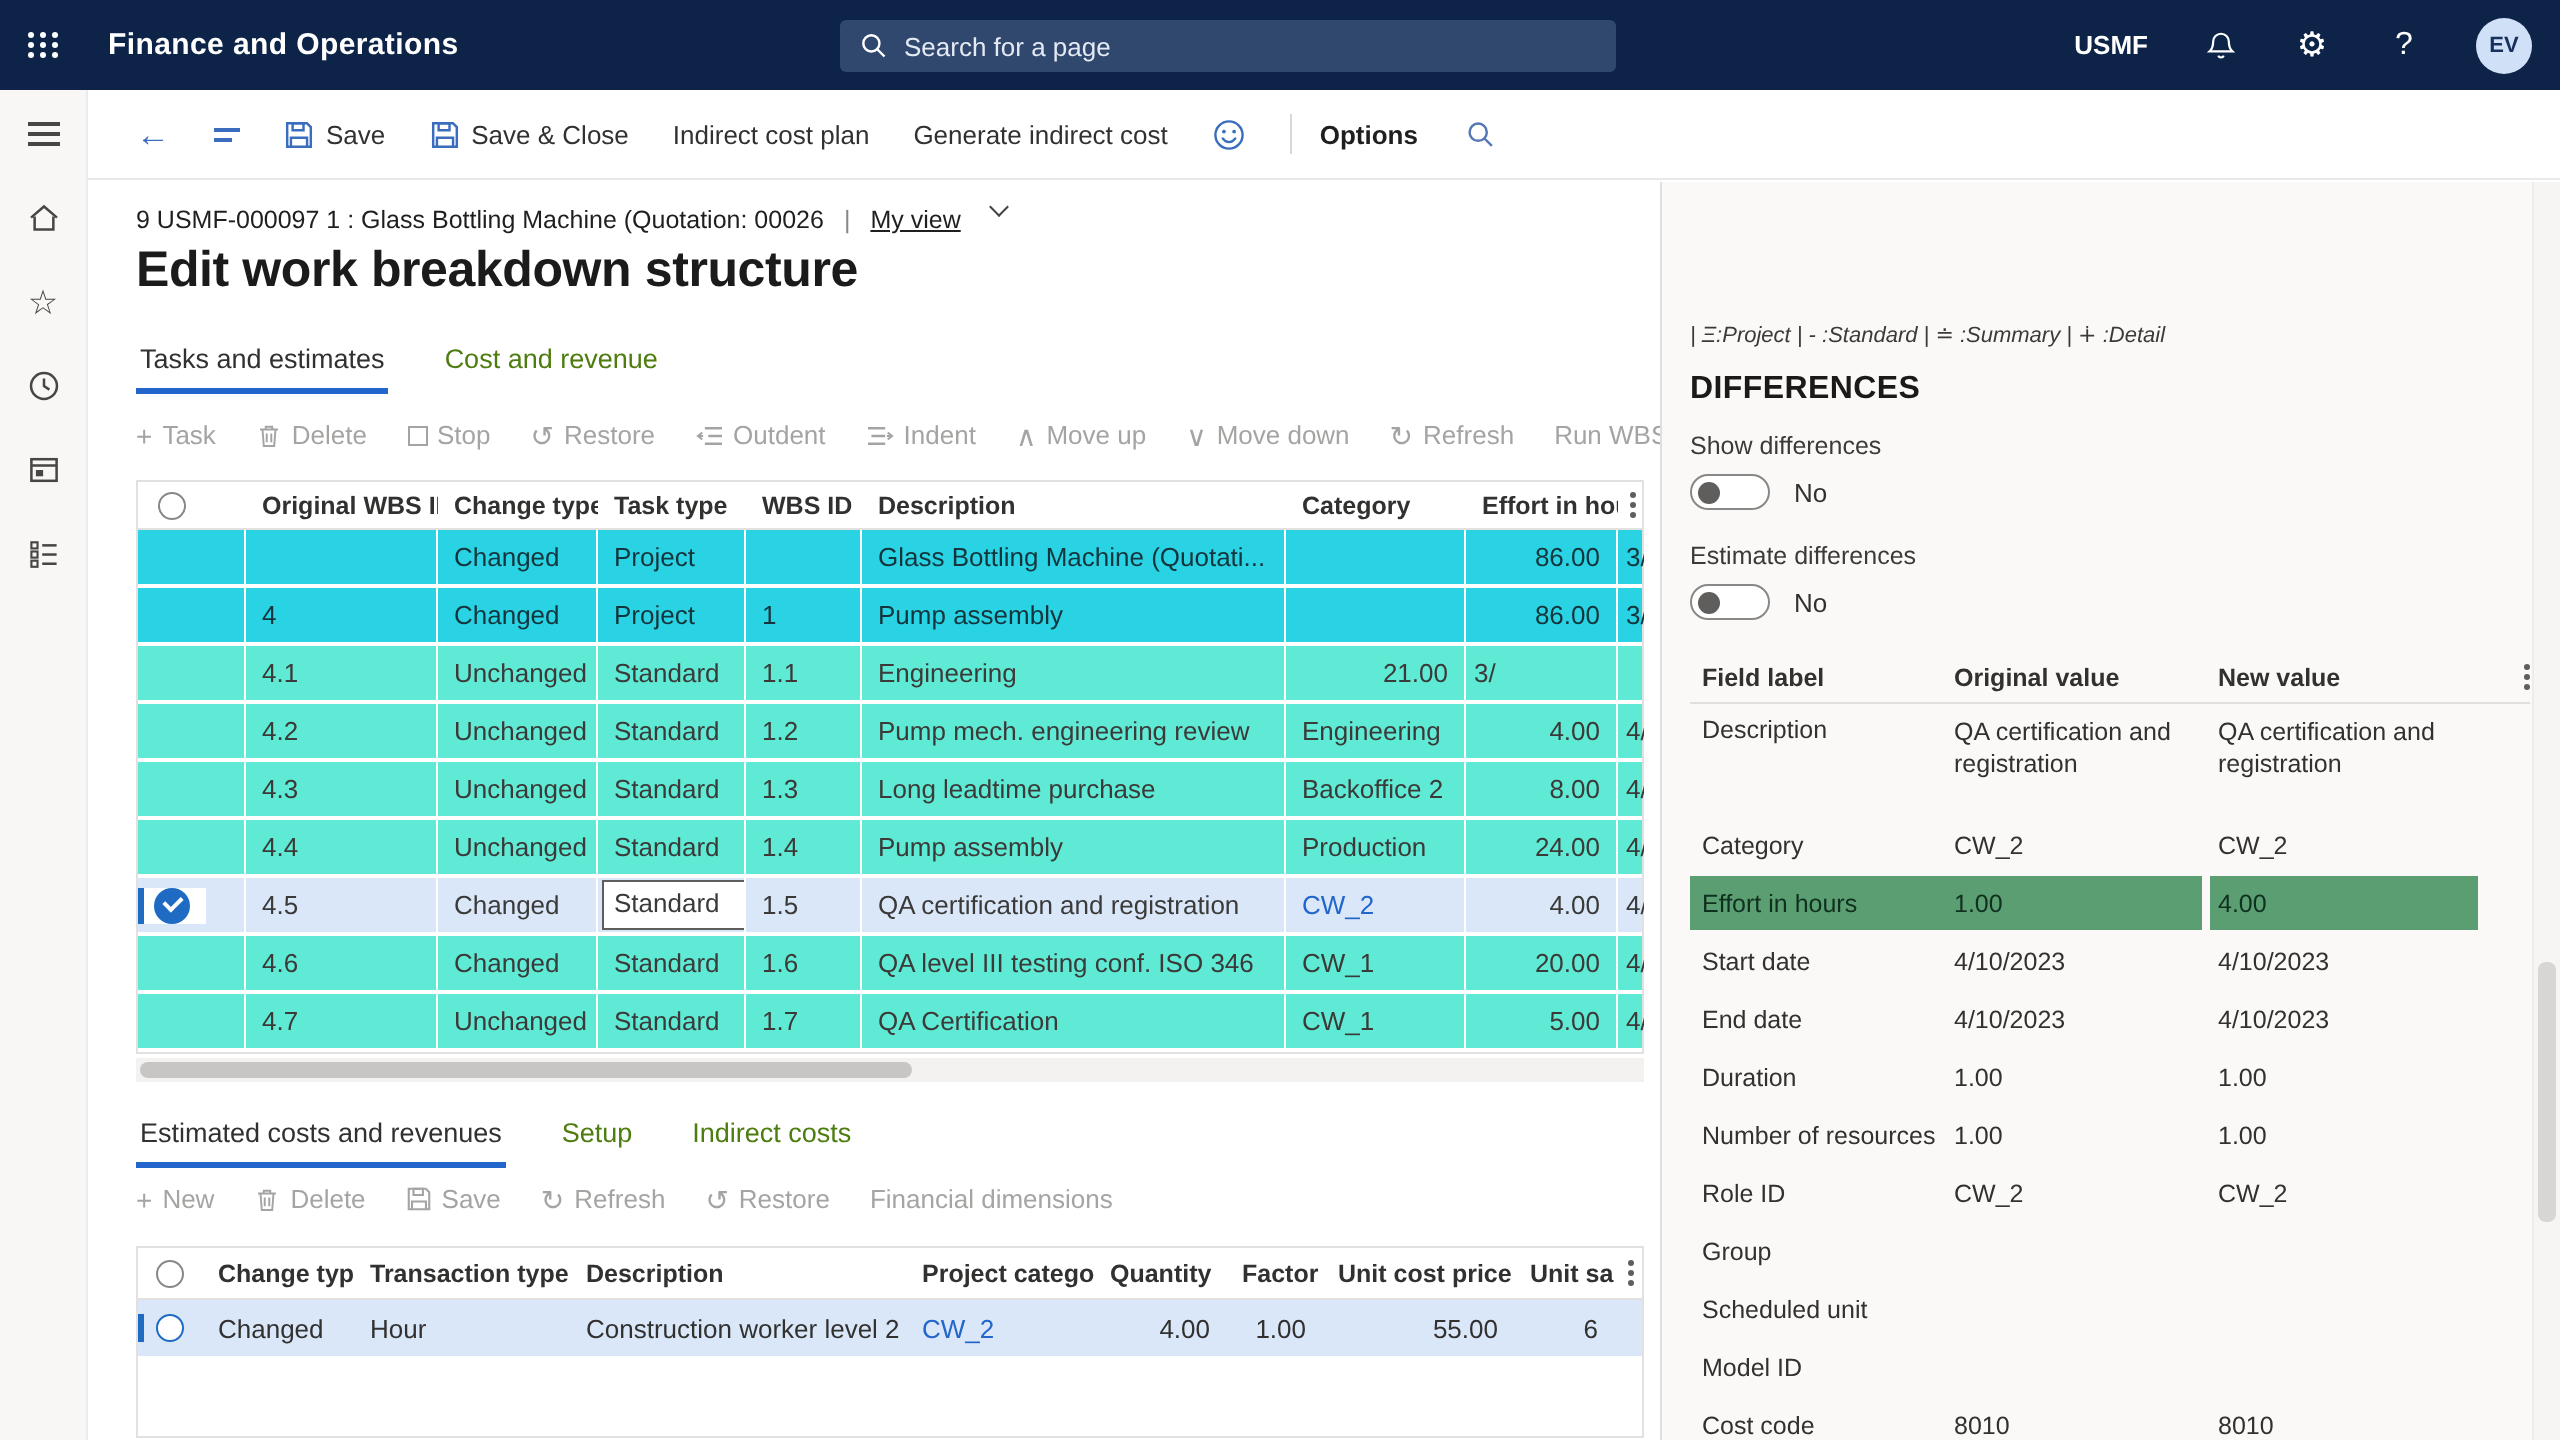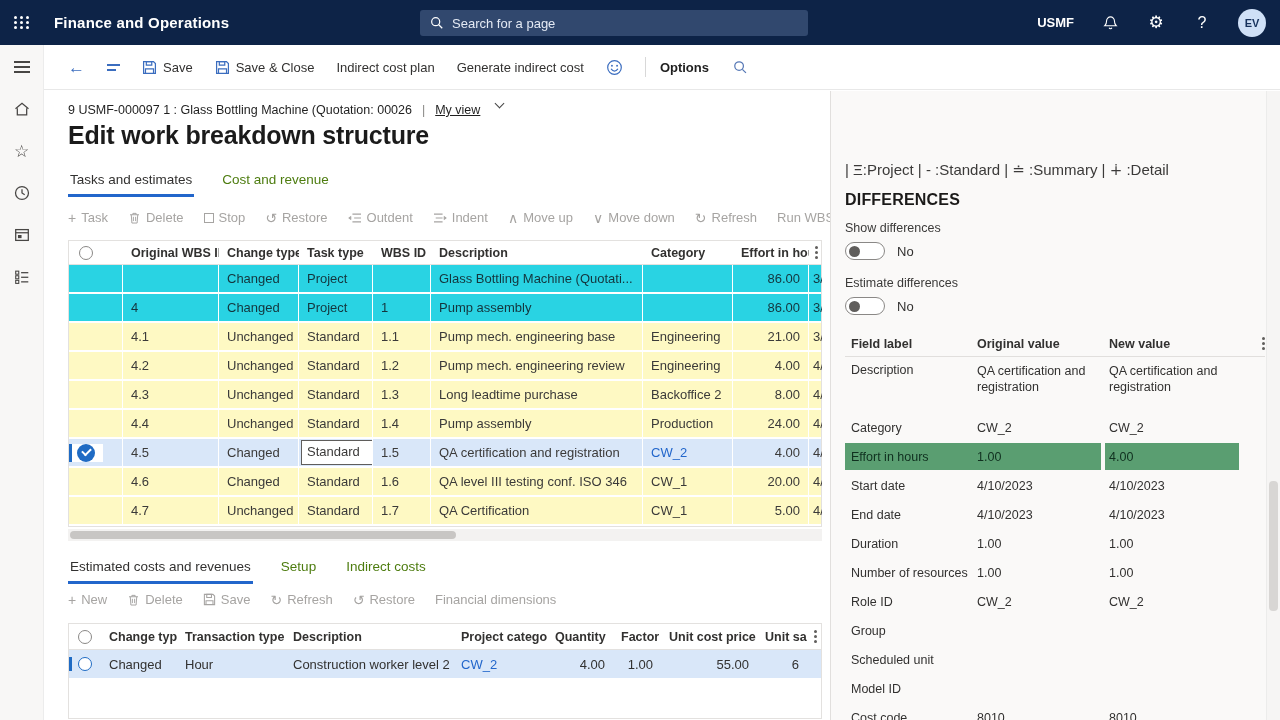--- a/index.html
+++ b/index.html
@@ -61,21 +61,21 @@
   
   .wbs-table { margin-top:14px; width:754px; border:1px solid #e3e1df; }
   .thead, .trow { display:grid; grid-template-columns:34px 20px 96px 80px 74px 58px 212px 90px 76px 14px; }
   .thead { height:24px; align-items:center; font-size:12.5px; font-weight:700; color:#323130; border-bottom:1px solid #e3e1df; background:#fff; }
   .th { padding:0 8px; white-space:nowrap; overflow:hidden; cursor:pointer; }
   .th.r { text-align:right; }
   .selcell { display:flex; align-items:center; justify-content:center; position:relative; background:#fff; }
   .circ { width:14px; height:14px; border:1px solid #8a8886; border-radius:50%; }
   .kebab { display:flex; flex-direction:column; gap:2px; align-items:center; justify-content:center; cursor:pointer; }
   .kebab i { width:3px; height:3px; border-radius:50%; background:#605e5c; }
-  .trow { height:29px; background:#fef9c3; border-bottom:2px solid #fff; align-items:center; font-size:13px; color:#3b3a39; cursor:pointer; }
+  .trow { height:29px; background:#5eead4; border-bottom:2px solid #fff; align-items:center; font-size:13px; color:#3b3a39; cursor:pointer; }
   .td { padding:0 8px; white-space:nowrap; overflow:hidden; height:100%; display:flex; align-items:center; border-right:1px solid #fff; }
   .td.r { justify-content:flex-end; }
   .trow .marker { height:100%; border-right:1px solid #fff; }
   .trow.cyan, .trow.cyan .marker { background:#29d3e3; color:#14353d; }
   .trow.cyan .selcell { background:#fff; }
   .trow.sel { background:#d9e7f9; }
   .trow.sel .selcell { background:#fff; }
   .selbar { position:absolute; left:0; top:0; bottom:0; width:3px; background:#1f6bc4; }
   .checkcirc { width:18px; height:18px; border-radius:50%; background:#1f6bc4; position:relative; }
   .checkcirc::after { content:""; position:absolute; left:5px; top:4.5px; width:7px; height:4px; border-left:2px solid #fff; border-bottom:2px solid #fff; transform:rotate(-45deg); }
@@ -91,21 +91,21 @@
   .est-table { margin-top:16px; width:754px; border:1px solid #e3e1df; padding-bottom:40px; background:#fff; }
   .ehead, .erow { display:grid; grid-template-columns:32px 76px 108px 168px 94px 66px 48px 96px 50px 16px; }
   .ehead { height:26px; align-items:center; font-size:12.5px; font-weight:700; border-bottom:1px solid #e3e1df; }
   .erow { height:28px; align-items:center; font-size:13px; background:#d9e7f9; }
   .erow .selcell { background:#d9e7f9; }
   .erow .td { border-right:none; }
   .circ.blue { border-color:#1f6bc4; background:#fff; }
 
   
   .panel { position:absolute; top:91px; left:830px; right:0; bottom:0; background:#faf9f8; border-left:1px solid #e1dfdd; padding:70px 16px 0 14px; }
-  .legend { font-size:15px; color:#3b3a39; white-space:nowrap; }
+  .legend { font-size:11px; color:#3b3a39; white-space:nowrap;font-style:italic; }
   .diff-head { margin-top:12px; font-size:16px; font-weight:700; color:#1b1a19; letter-spacing:.2px; }
   .tg-label { margin-top:12px; font-size:12.5px; color:#3b3a39; }
   .toggle-row { margin-top:7px; display:flex; align-items:center; gap:12px; }
   .toggle { width:40px; height:18px; border:1px solid #8a8886; border-radius:10px; background:#fff; position:relative; cursor:pointer; }
   .toggle .knob { position:absolute; left:3px; top:2.5px; width:11px; height:11px; border-radius:50%; background:#605e5c; }
   .tg-val { font-size:13px; color:#323130; }
 
   .diff-table { margin-top:16px; width:420px; }
   .dhead { display:flex; height:26px; align-items:center; font-size:12.5px; font-weight:700; color:#323130; border-bottom:1px solid #e1dfdd; }
   .dcol1 { width:128px; padding:0 4px 0 6px; }
@@ -370,21 +370,20 @@
       <div class="td r">86.00</div>
       <div class="td" style="padding:0 0 0 4px">3/</div>
     </div>
     <div class="trow">
       <div class="selcell"></div>
         <div class="marker"></div>
       <div class="td">4.1</div>
       <div class="td">Unchanged</div>
       <div class="td">Standard</div>
       <div class="td">1.1</div>
-      <div class="td">Pump mech. engineering base</div>
       <div class="td">Engineering</div>
       <div class="td r">21.00</div>
       <div class="td" style="padding:0 0 0 4px">3/</div>
     </div>
     <div class="trow">
       <div class="selcell"></div>
         <div class="marker"></div>
       <div class="td">4.2</div>
       <div class="td">Unchanged</div>
       <div class="td">Standard</div>

